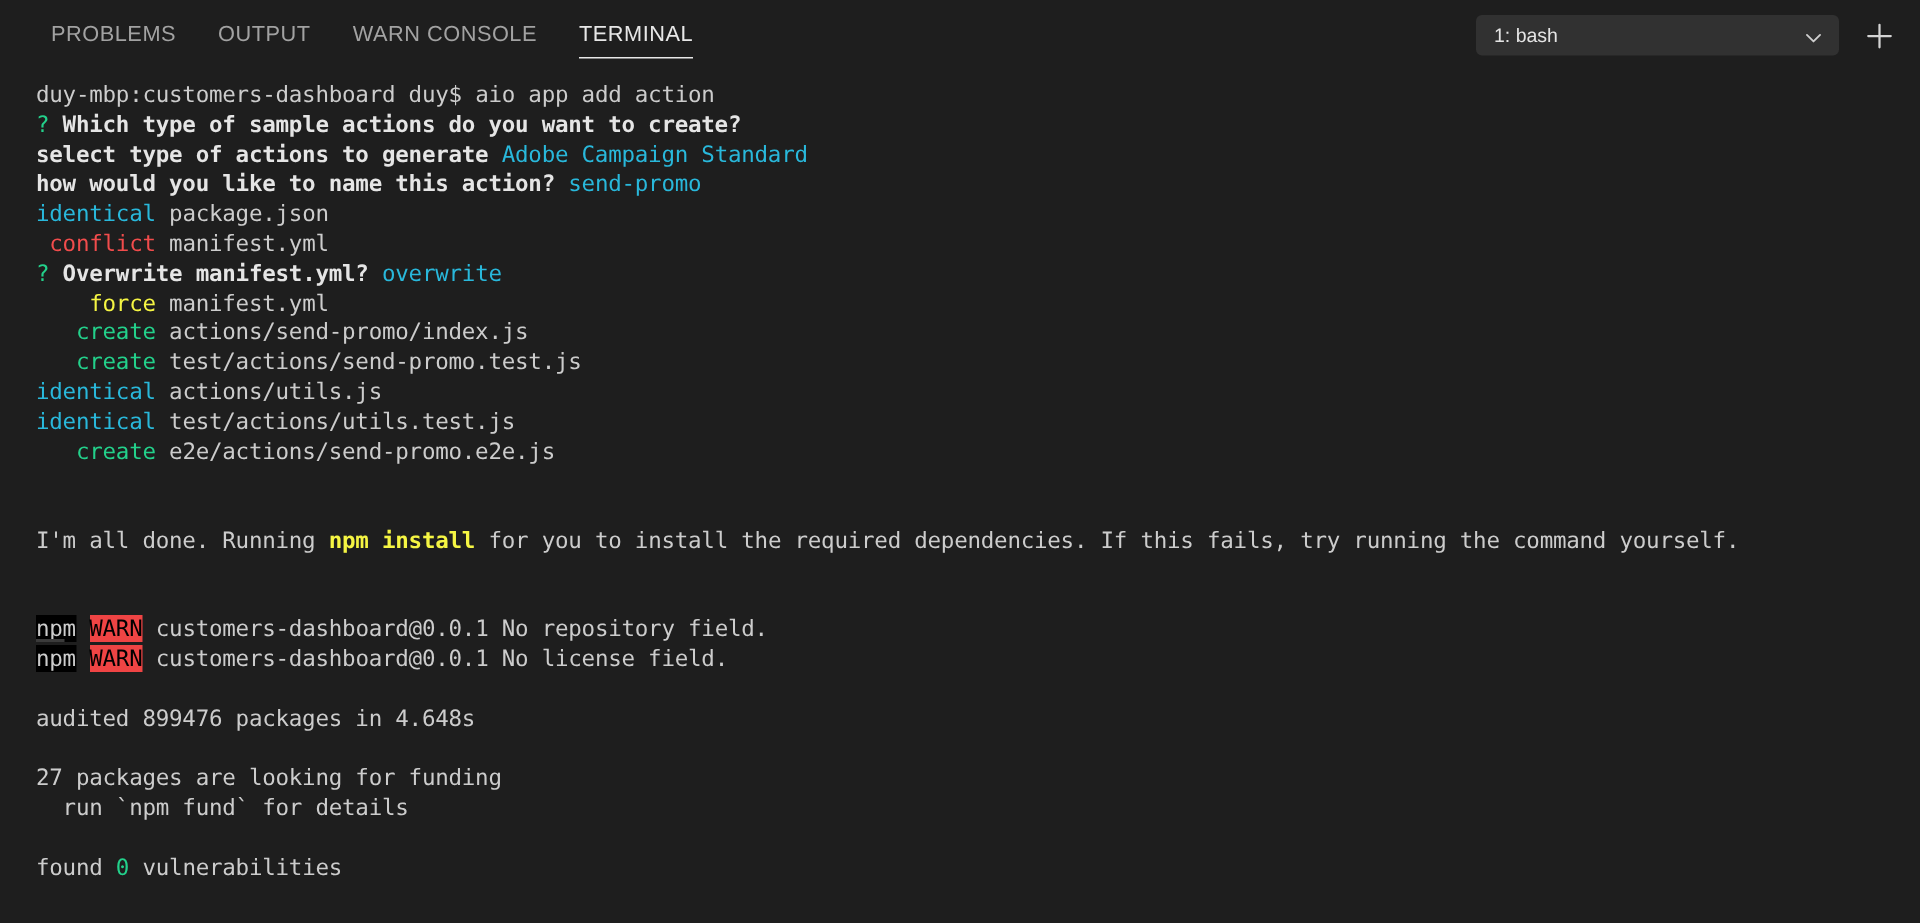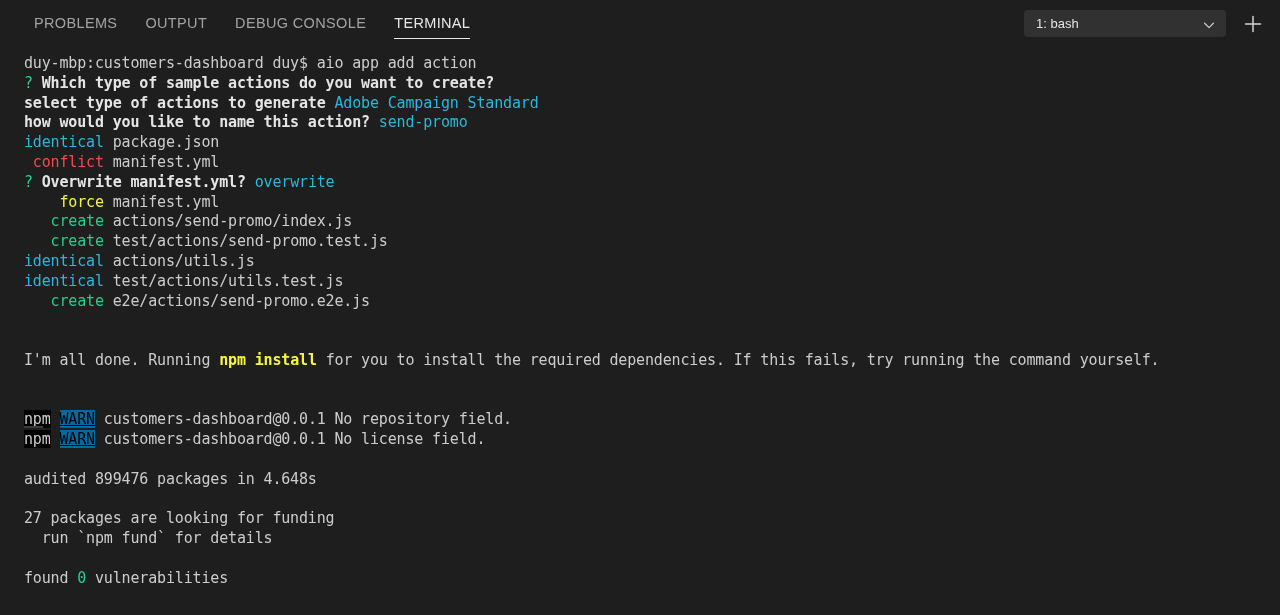--- a/index.html
+++ b/index.html
@@ -70,21 +70,21 @@
     right: 0;
     top: 0;
     height: 47px;
     display: flex;
     align-items: center;
     gap: 0px;
   }
 
   .term-select {
     position: relative;
-    width: 202px;
+    width: 242px;
     height: 27px;
     background: #313131;
     border-radius: 4px;
     display: flex;
     align-items: center;
     box-sizing: border-box;
     padding: 0 10px 0 12px;
     cursor: pointer;
   }
   .term-select .label {
@@ -146,23 +146,22 @@
   .cyan  { color: #29b8db; }
   .red   { color: #f14c4c; }
   .yellow{ color: #f5f543; }
   .dim   { color: #cccccc; }
 
   .npm-tag {
     background: #000000;
     color: #cccccc;
   }
   .warn-tag {
-    background: #0369a1;
+    background: #ef4444;
     color: #000000;
-    text-decoration: underline;
   }
 
   .cursor-line {
     position: relative;
   }
   .cursor-line::before {
     content: "";
     position: absolute;
     left: 0px;
     top: 16px;
@@ -179,21 +178,21 @@
   <div class="panel-header">
 
     <div class="tabs">
       <div class="tab">
         <span>PROBLEMS</span>
       </div>
       <div class="tab">
         <span>OUTPUT</span>
       </div>
       <div class="tab">
-        <span>DEBUG CONSOLE</span>
+        <span>WARN CONSOLE</span>
       </div>
       <div class="tab active">
         <span>TERMINAL</span>
       </div>
     </div>
 
     <div class="header-right">
 
       <div class="term-select">
         <span class="label">1: bash</span>

